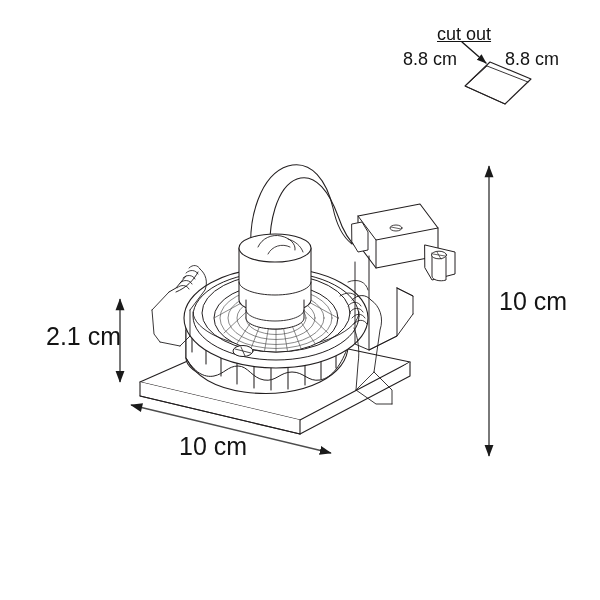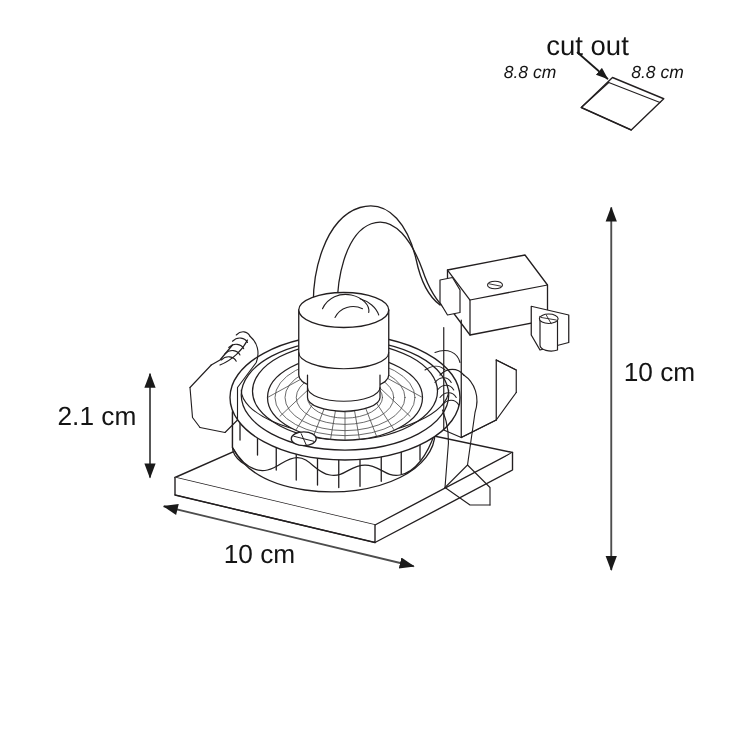--- a/index.html
+++ b/index.html
@@ -1,22 +1,22 @@
 <!DOCTYPE html>
 <html><head>
 <meta charset="utf-8">
 <style>
   html,body{margin:0;padding:0;background:#ffffff;}
   body{width:600px;height:600px;overflow:hidden;font-family:"Liberation Sans",sans-serif;}
   #stage{position:relative;width:600px;height:600px;background:#ffffff;}
   svg.drawing{position:absolute;left:0;top:0;width:600px;height:600px;}
   .lbl{position:absolute;color:#141414;font-family:"Liberation Sans",sans-serif;white-space:nowrap;}
-  .dim-text{font-size:21px;letter-spacing:0px;}
-  .cut-text{font-size:14px;font-style:italic;}
-  .cut-title{font-size:22px;}
+  .dim-text{font-size:25px;letter-spacing:0px;}
+  .cut-text{font-size:18px;}
+  .cut-title{font-size:18px;text-decoration:underline;}
   #lbl-38{left:46px;top:322px;}
   #lbl-bottom10{left:179px;top:432px;}
   #lbl-right10{left:499px;top:287px;}
   #lbl-cutout{left:437px;top:24px;}
   #lbl-left88{left:403px;top:49px;}
   #lbl-right88{left:505px;top:49px;}
 </style>
 </head>
 <body>
 

